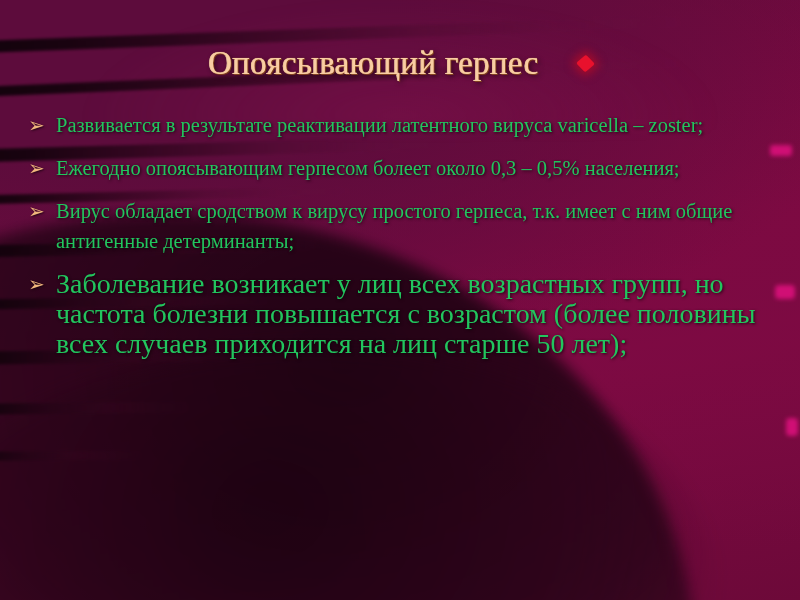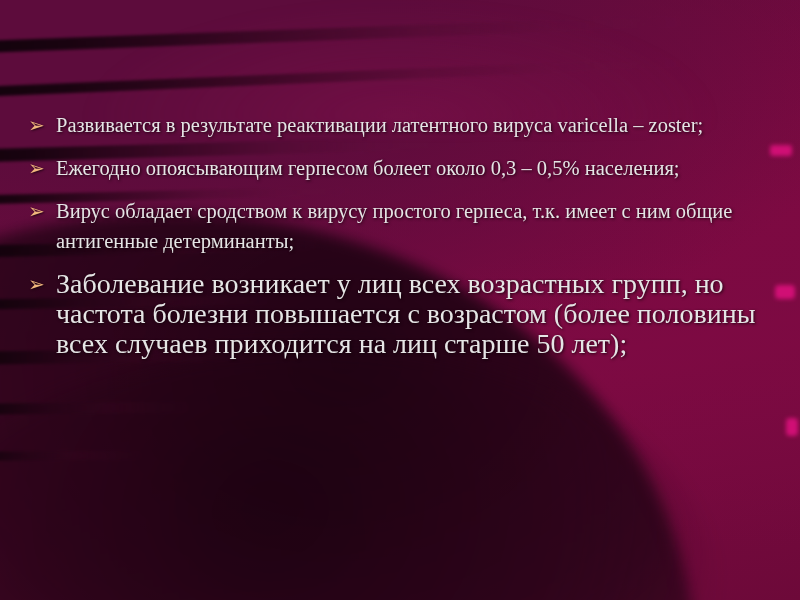--- a/index.html
+++ b/index.html
@@ -147,21 +147,21 @@
     line-height: 30px;
     color: #f0b77c;
     text-shadow: 1px 1px 2px rgba(20,0,10,0.8);
     font-family: "DejaVu Sans", sans-serif;
     user-select: none;
   }
   .bullet-text {
     flex: 1 1 auto;
     font-size: 20.5px;
     line-height: 30px;
-    color: #e5e5e5;
+    color: #22c55e;
     text-shadow: 1px 1px 3px rgba(15,0,8,0.85);
   }
   .b4 .bullet-text { font-size: 28px; }
 </style>
 </head>
 <body>
 
 <div class="slide">
 
   <div class="bg-base"></div>
@@ -176,20 +176,24 @@
   <div class="ribbon r5"></div>
   <div class="ribbon r6"></div>
   <div class="ribbon r7"></div>
   <div class="ribbon r8"></div>
   <div class="ribbon r9"></div>
 
   <div class="speck sp1"></div>
   <div class="speck sp2"></div>
   <div class="speck sp3"></div>
 
+  <div class="title-row">
+    <div class="slide-title">Опоясывающий герпес</div>
+    <div class="title-diamond"></div>
+  </div>
 
   <div class="body">
 
     <div class="bullet b1">
       <div class="bullet-marker">➢</div>
       <div class="bullet-text">Развивается в результате реактивации латентного вируса varicella – zoster;</div>
     </div>
 
     <div class="bullet b2">
       <div class="bullet-marker">➢</div>

